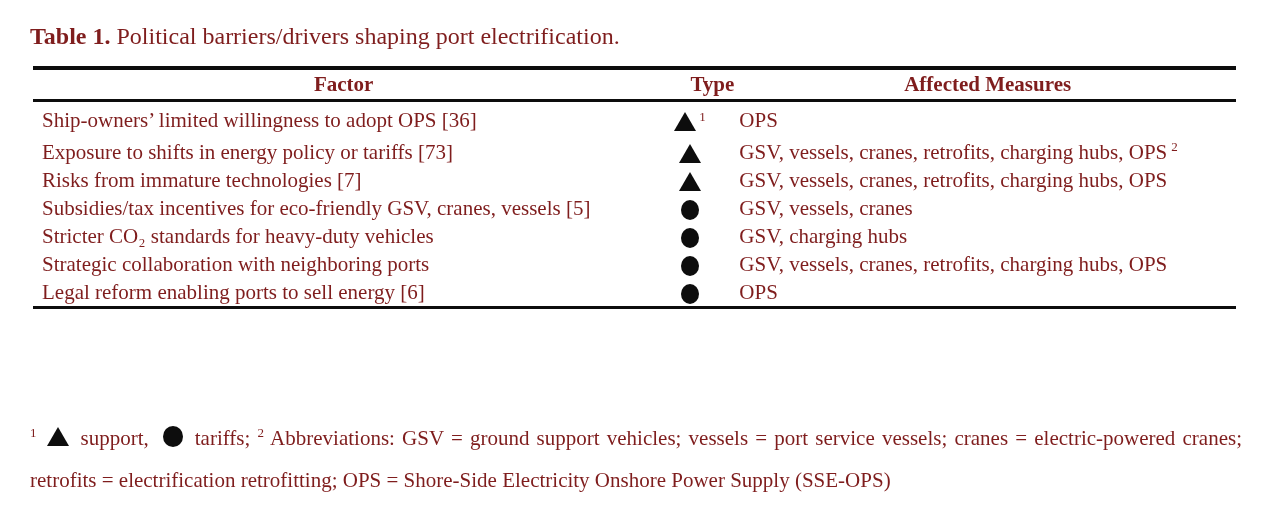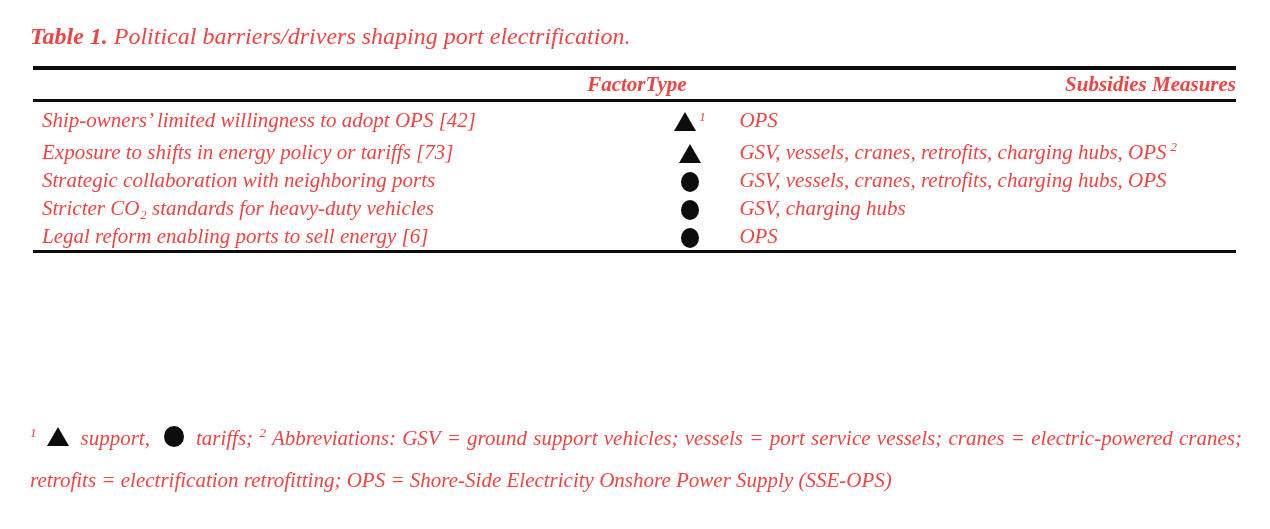--- a/index.html
+++ b/index.html
@@ -1,41 +1,40 @@
 <!DOCTYPE html>
 <html><head>
 <meta charset="utf-8">
 <style>
   html,body{margin:0;padding:0;background:#ffffff;}
   .page{
     position:relative;
     width:1270px;height:512px;
     background:#ffffff;
-    color:#ef4444;
+    color:#7f1d1d;
     font-family:"Liberation Serif","DejaVu Serif",serif;
     overflow:hidden;
-    font-style:italic;
   }
   .title{
     position:absolute;left:30px;top:22px;
     font-size:24px;line-height:1.2;white-space:nowrap;
   }
   .title .tlabel{font-weight:bold;}
   table.main{
     position:absolute;left:33px;top:66px;
     width:1203px;
     border-collapse:collapse;
     border-top:4px solid #0d0d0d;
     border-bottom:3px solid #0d0d0d;
     font-size:21px;
   }
   table.main thead tr{border-bottom:3px solid #0d0d0d;}
-  th{font-weight:bold;height:29px;vertical-align:middle;text-align:right;padding:0;}
+  th{font-weight:bold;height:29px;vertical-align:middle;text-align:center;padding:0;}
   th.col-factor{width:615px;padding-left:9px;}
-  th.col-type{width:90px;text-align:left;}
+  th.col-type{width:90px;text-align:right;}
   th.col-measures{width:498px;padding-left:5px;}
   td{padding:0;height:28px;vertical-align:middle;}
   tbody tr:first-child td{height:36px;}
   td.factor{padding-left:9px;}
   td.type{text-align:center;white-space:nowrap;}
   td.measures{padding-left:5px;white-space:nowrap;}
   .tri{
     display:inline-block;width:0;height:0;
     border-left:11px solid transparent;border-right:11px solid transparent;
     border-bottom:19px solid #0d0d0d;
@@ -68,51 +67,61 @@
 
   <div class="title">
     <span class="tlabel">Table 1.</span><span> Political barriers/drivers shaping port electrification.</span>
   </div>
 
   <table class="main">
     <thead>
       <tr>
         <th class="col-factor">Factor</th>
         <th class="col-type">Type</th>
-        <th class="col-measures">Subsidies Measures</th>
+        <th class="col-measures">Affected Measures</th>
       </tr>
     </thead>
     <tbody>
     <tr>
-      <td class="factor">Ship-owners’ limited willingness to adopt OPS [42]</td>
+      <td class="factor">Ship-owners’ limited willingness to adopt OPS [36]</td>
       <td class="type"><i class="tri"></i><sup class="marker">1</sup></td>
       <td class="measures"><span>OPS</span></td>
     </tr>
 
     <tr>
       <td class="factor">Exposure to shifts in energy policy or tariffs [73]</td>
       <td class="type"><i class="tri"></i></td>
       <td class="measures"><span>GSV, vessels, cranes, retrofits, charging hubs, OPS</span><sup class="marker">2</sup></td>
     </tr>
 
 
 
+    <tr>
+      <td class="factor">Risks from immature technologies [7]</td>
+      <td class="type"><i class="tri"></i></td>
+      <td class="measures"><span>GSV, vessels, cranes, retrofits, charging hubs, OPS</span></td>
+    </tr>
+
+    <tr>
+      <td class="factor">Subsidies/tax incentives for eco-friendly GSV, cranes, vessels [5]</td>
+      <td class="type"><i class="circ"></i></td>
+      <td class="measures"><span>GSV, vessels, cranes</span></td>
+    </tr>
 
 
+    <tr>
+      <td class="factor">Stricter CO₂ standards for heavy-duty vehicles</td>
+      <td class="type"><i class="circ"></i></td>
+      <td class="measures"><span>GSV, charging hubs</span></td>
+    </tr>
 
     <tr>
       <td class="factor">Strategic collaboration with neighboring ports</td>
       <td class="type"><i class="circ"></i></td>
       <td class="measures"><span>GSV, vessels, cranes, retrofits, charging hubs, OPS</span></td>
-    </tr>
-
-    <tr>
-      <td class="factor">Stricter CO₂ standards for heavy-duty vehicles</td>
-      <td class="type"><i class="circ"></i></td>
-      <td class="measures"><span>GSV, charging hubs</span></td>
     </tr>
 
     <tr>
       <td class="factor">Legal reform enabling ports to sell energy [6]</td>
       <td class="type"><i class="circ"></i></td>
       <td class="measures"><span>OPS</span></td>
     </tr>
   </tbody>
   </table>
 

